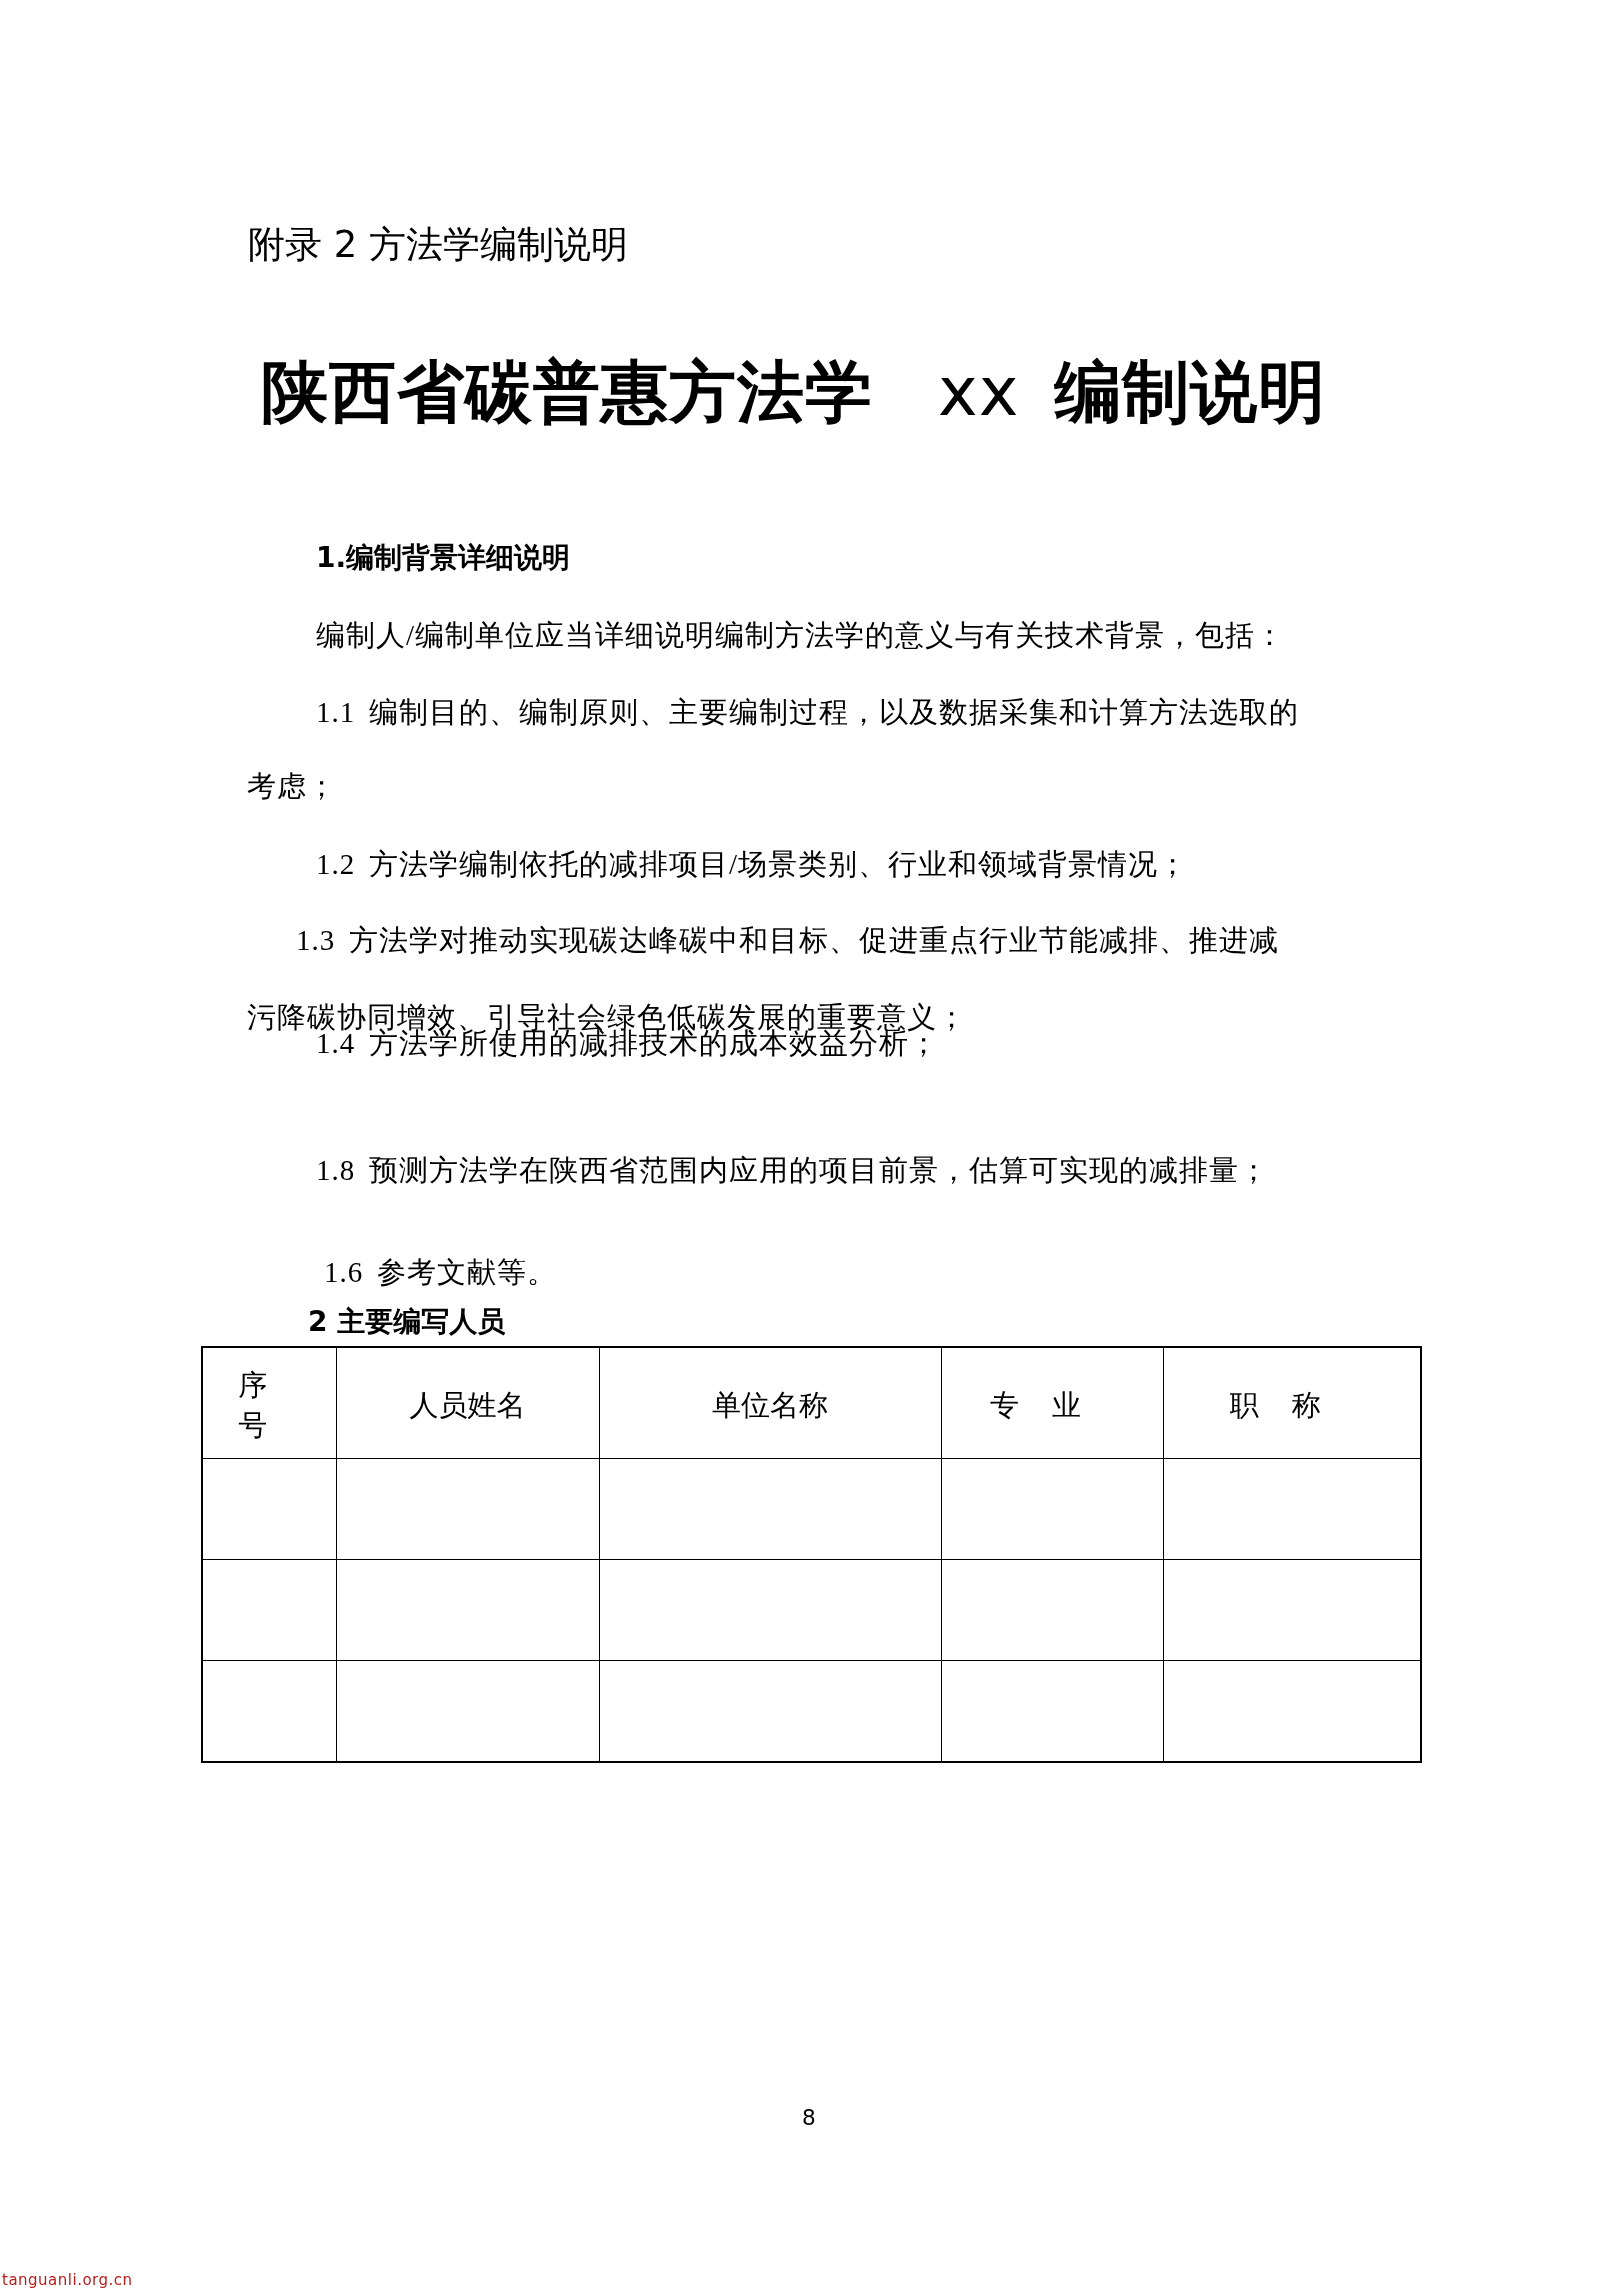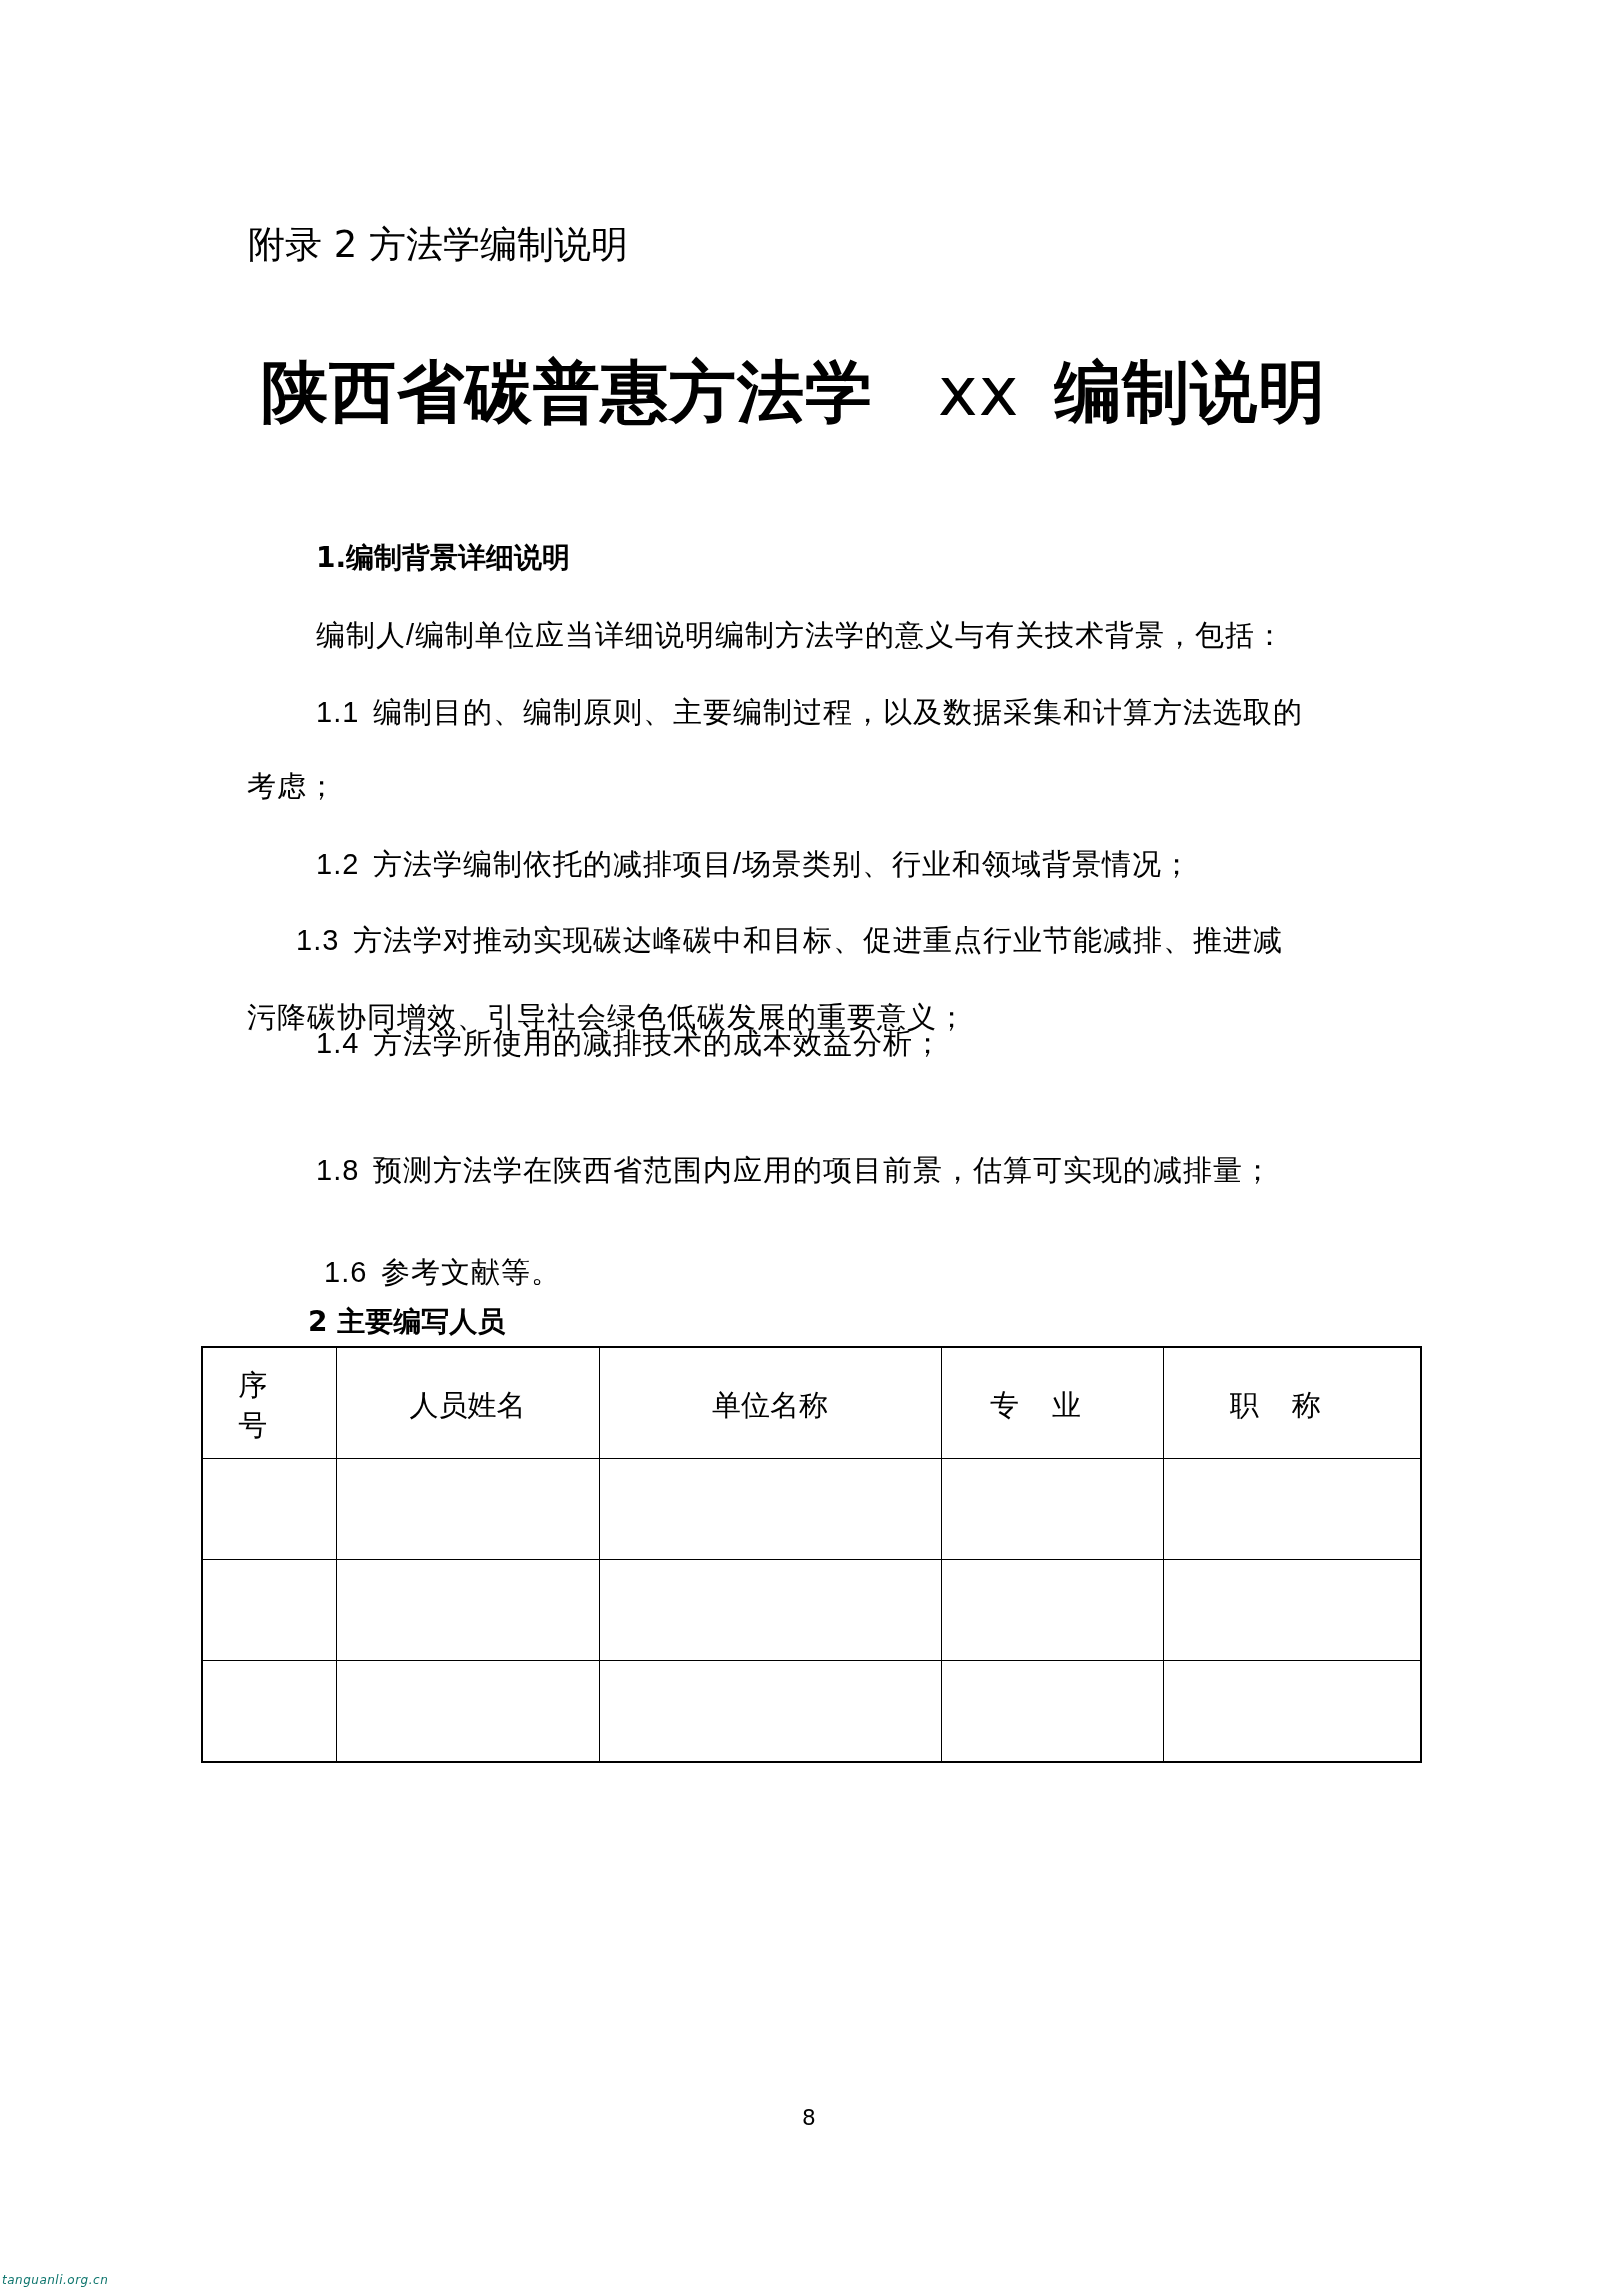--- a/index.html
+++ b/index.html
@@ -1,40 +1,40 @@
 <!DOCTYPE html>
 <html><head>
 <meta charset="utf-8">
 <style>
   html, body { margin: 0; padding: 0; background: #ffffff; }
   body { width: 1620px; height: 2292px; position: relative; overflow: hidden; color: #000; }
   .page { position: absolute; left: 0; top: 0; width: 1620px; height: 2292px; background: #fff; }
   .sans { font-family: "DejaVu Sans", "Liberation Sans", sans-serif; }
-  .serif { font-family: Liberation Sans, sans-serif; }
+  .serif { font-family: Liberation Serif, serif; }
   .abs { position: absolute; white-space: nowrap; }
 
   .appendix-label { left: 248px; top: 220px; font-size: 37px; line-height: 49px; }
   .doc-title { left: 261px; top: 347px; font-size: 67px; line-height: 90px; font-weight: bold; letter-spacing: 1px; }
   .doc-title .gap { display: inline-block; width: 65px; }
   .doc-title .gap2 { display: inline-block; width: 35px; }
   .doc-title .xx { font-weight: normal; }
 
   .h1 { font-size: 28px; line-height: 39px; font-weight: bold; }
   .body-line { font-size: 29px; line-height: 39px; letter-spacing: 1px; }
   .num { display: inline-block; margin-right: 13.7px; }
 
   .staff-table { position: absolute; left: 201px; top: 1346px; width: 1218px; border-collapse: collapse; table-layout: fixed; }
   .staff-table th, .staff-table td { border: 1.5px solid #000; padding: 12px; text-align: center; vertical-align: middle; }
   .staff-table th { height: 76px; font-weight: normal; font-size: 29px; padding-top: 17.6px; box-sizing: border-box; }
   .staff-table td { height: 76px; }
   .staff-table { border: 2.9px solid #000; }
   .spaced { letter-spacing: 33px; padding-left: 33px; }
 
   .page-number { left: 802px; top: 2103px; font-size: 21.6px; line-height: 29px; }
-  .watermark { left: 2px; top: 2272px; font-size: 12px; line-height: 17.6px; color: #0f766e; letter-spacing: 0.5px; font-style: italic; }
+  .watermark { left: 2px; top: 2272px; font-size: 15px; line-height: 17.6px; color: #b91c1c; letter-spacing: 0.5px; }
 </style>
 </head>
 <body>
 
 <div class="page">
 
   <div class="abs sans appendix-label">附录 2  方法学编制说明</div>
 
   <div class="abs sans doc-title">
     <span>陕西省碳普惠方法学</span><span class="gap"></span><span class="xx">xx</span><span class="gap2"></span><span>编制说明</span>

